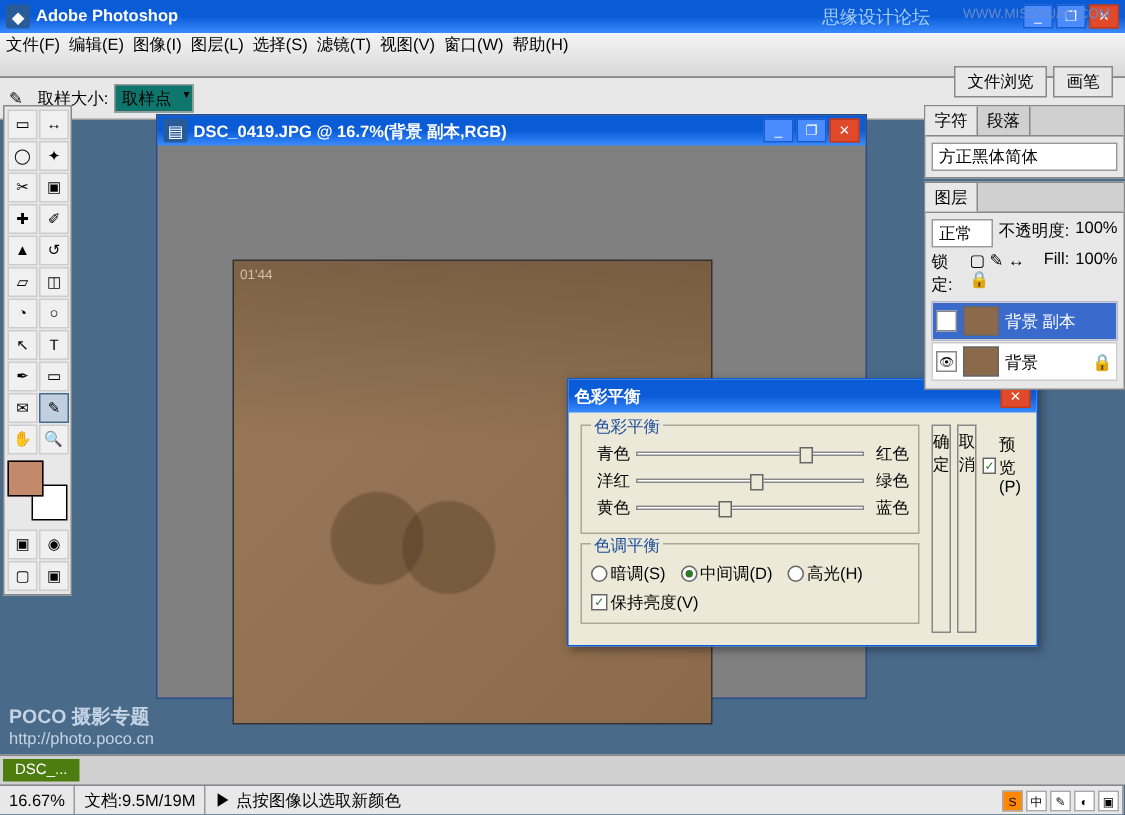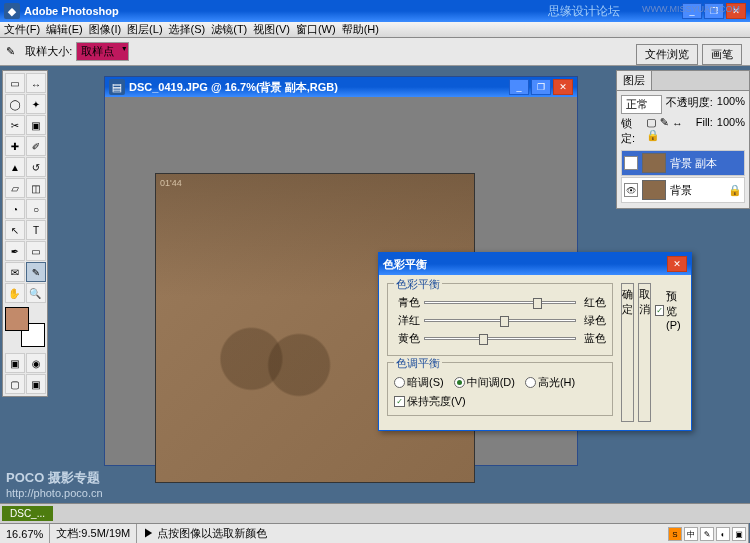--- a/index.html
+++ b/index.html
@@ -4,24 +4,24 @@
 <style>
 *{margin:0;padding:0;box-sizing:border-box;font-family:"Microsoft YaHei",SimSun,sans-serif;font-size:11px;}
 body{background:#4a6a8a;width:750px;height:543px;overflow:hidden;position:relative;}
 .titlebar{background:linear-gradient(to bottom,#0a5bd6,#0a5bd6,#3a8bff);height:22px;display:flex;align-items:center;color:#fff;padding:0 4px;}
 .titlebar .logo{width:16px;height:16px;background:#2a5b99;border-radius:2px;margin-right:4px;display:flex;align-items:center;justify-content:center;}
 .titlebar .title{font-weight:bold;flex:1;}
 .titlebar .wbtn{width:20px;height:16px;background:#4a8bff;border:1px solid #1a5bcc;margin-left:2px;display:flex;align-items:center;justify-content:center;color:#fff;font-size:9px;}
 .titlebar .wbtn.close{background:#e04a2a;border-color:#c03a1a;}
 .forum{position:absolute;top:3px;right:130px;color:#a4cef9;font-size:12px;}
 .forum2{position:absolute;top:4px;right:10px;color:#6a8bcc;font-size:9px;}
-.menubar{background:linear-gradient(to bottom,#f4f4f4,#d8d8d8);height:16px;display:flex;align-items:flex-end;padding:0 4px;border-bottom:1px solid #888;}
+.menubar{background:linear-gradient(to bottom,#f4f4f4,#d8d8d8);height:30px;display:flex;align-items:flex-start;padding:0 4px;border-bottom:1px solid #888;}
 .menubar span{margin-right:6px;cursor:default;}
 .optionbar{background:#e8e8e8;height:28px;display:flex;align-items:center;padding:0 6px;border-bottom:1px solid #999;}
-.optionbar .sel{border:1px solid #999;background:#be185d;padding:1px 14px 1px 4px;margin-left:4px;position:relative;}
+.optionbar .sel{border:1px solid #999;background:#0f766e;padding:1px 14px 1px 4px;margin-left:4px;position:relative;}
 .optionbar .sel:after{content:"▾";position:absolute;right:2px;top:1px;font-size:8px;}
 .tab-btns{position:absolute;top:44px;right:8px;display:flex;gap:4px;}
 .tab-btns .tb{border:1px solid #888;background:#e8e8e8;padding:2px 8px;}
 .toolbox{position:absolute;top:70px;left:2px;width:46px;background:#e8e8e8;border:1px solid #888;padding:2px;}
 .toolgrid{display:grid;grid-template-columns:20px 20px;gap:1px;}
 .tool{width:20px;height:20px;border:1px solid #ccc;background:#f0f0f0;display:flex;align-items:center;justify-content:center;font-size:10px;}
 .tool.active{background:#c0d0e0;border-color:#4a6a8a;}
 .colorswatch{margin-top:4px;width:40px;height:40px;position:relative;}
 .colorswatch .fg{position:absolute;top:0;left:0;width:24px;height:24px;background:#c28a6a;border:1px solid #000;}
 .colorswatch .bg{position:absolute;bottom:0;right:0;width:24px;height:24px;background:#fff;border:1px solid #000;}
@@ -223,20 +223,29 @@
             <span>预览(P)</span>
           </label>
         </div>
     </div>
   </div>
 </div>
 
 <div class="panels">
   <div class="panel">
     <div class="panel-tabs">
+      <div class="pt active">字符</div>
+      <div class="pt">段落</div>
+    </div>
+    <div class="panel-body">
+      <div class="sel" style="border:1px solid #999;background:#fff;padding:1px 4px">方正黑体简体</div>
+    </div>
+  </div>
+  <div class="panel">
+    <div class="panel-tabs">
       <div class="pt active">图层</div>
     </div>
     <div class="panel-body">
       <div style="display:flex;gap:4px;margin-bottom:2px">
         <span class="sel" style="border:1px solid #999;background:#fff;padding:1px 4px;flex:1">正常</span>
         <span>不透明度:</span>
           <span>100%</span>
       </div>
       <div style="display:flex;gap:4px;margin-bottom:4px;font-size:10px">
         <span>锁定:</span>

